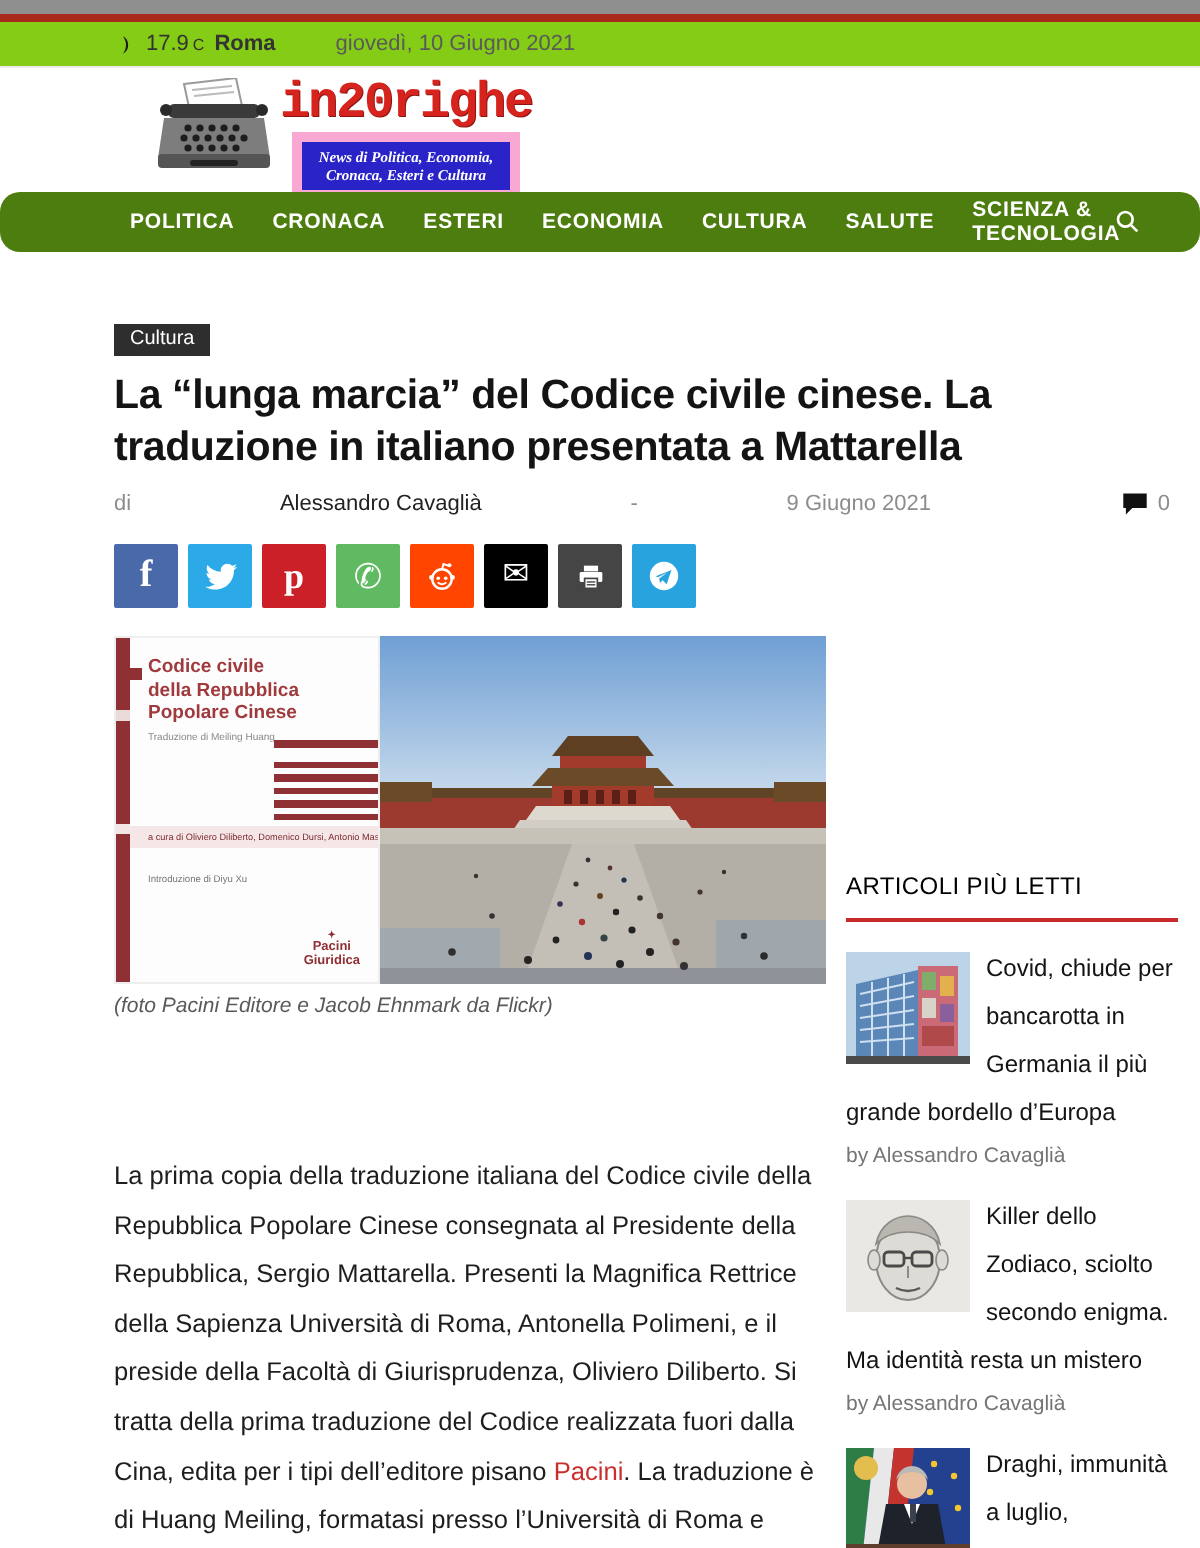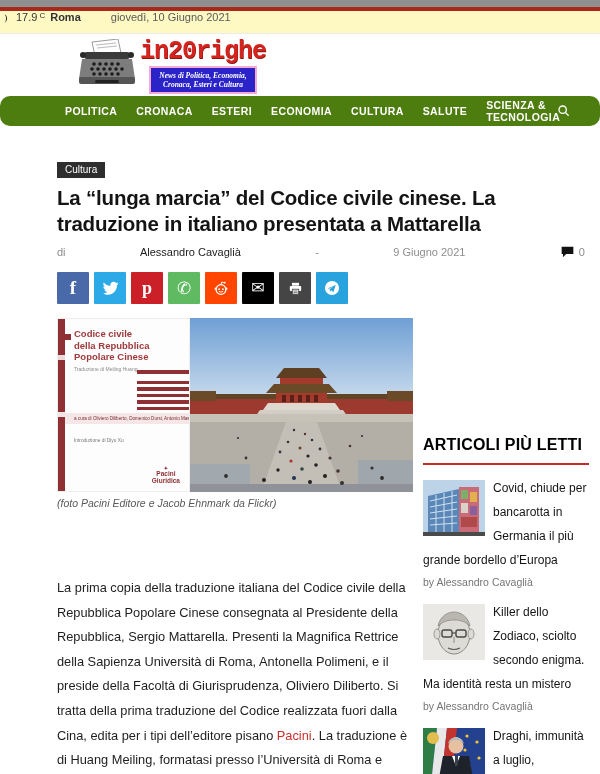--- a/index.html
+++ b/index.html
@@ -4,39 +4,39 @@
 <style>
   * { margin:0; padding:0; box-sizing:border-box; }
   html,body { width:600px; height:774px; background:#fff; overflow:hidden;
     font-family:"Liberation Sans", sans-serif; position:relative; }
 
   
   .strip-gray { position:absolute; left:0; top:0; width:600px; height:7px; background:#8f8f8f; }
   .strip-red  { position:absolute; left:0; top:7px; width:600px; height:4px; background:#a8281c; }
 
   
-  .topbar { position:absolute; left:0; top:11px; width:600px; height:23px; background:#fef9c3;
-    border-bottom:1px solid #ececec; display:flex; 
+  .topbar { position:absolute; left:0; top:11px; width:600px; height:23px; background:#84cc16;
+    border-bottom:1px solid #ececec; display:flex; align-items:center; padding-left:57px;
     font-size:11px; color:#555; }
   .topbar .moon { display:inline-flex; margin-right:5px; }
   .topbar .temp { color:#333; }
   .topbar sup { font-size:8px; color:#333; margin:0 2px 0 2px; }
   .topbar .loc { font-weight:bold; color:#333; margin-left:3px; }
   .topbar .date { margin-left:30px; color:#5a5a5a; }
 
   
   .header { position:absolute; left:0; top:34px; width:600px; height:62px; background:#fff; }
   .logo { position:absolute; left:78px; top:5px; display:flex; align-items:flex-start; cursor:pointer; }
   .logo .tw { margin-right:4px; }
   .logo-text { display:flex; flex-direction:column; align-items:center; }
   .site-title { font-family:"Liberation Mono", monospace; font-weight:bold; font-size:25px;
     color:#d6231d; letter-spacing:-1px; line-height:26px; text-shadow:0.5px 0.5px 0 #8c1511; }
   .tagline { margin-top:1px; background:#2a23c8; color:#fff; font-family:"Liberation Serif", serif;
     font-style:italic; font-weight:bold; font-size:7.5px; line-height:9px; padding:3px 8px;
-    text-align:center; border:2px solid #f9a8d4; }
+    text-align:center; border:5px solid #f9a8d4; }
 
   
   .nav { position:absolute; left:0; top:96px; width:600px; height:30px; background:#4d7c0f;border-radius:10px; }
   .nav-items { position:absolute; left:65px; top:0; height:30px; display:flex; align-items:center; }
   .nav-items a { color:#fff; font-size:10.5px; font-weight:bold; letter-spacing:.4px;
     text-decoration:none; margin-right:19px; cursor:pointer; }
   .nav-search { position:absolute; right:28px; top:7px; cursor:pointer; }
 
   
   .article-head { position:absolute; left:57px; top:159px; width:528px; }
@@ -88,21 +88,21 @@
     line-height:6.5px; font-weight:bold; color:#8f3034; }
   .cover-pub .orn { font-size:5px; line-height:5px; }
 
   
   .body-text { position:absolute; left:57px; top:576px; width:358px; font-size:12.8px;
     line-height:24.6px; color:#1e1e1e; }
   .body-text a { color:#c9302c; text-decoration:none; cursor:pointer; }
 
   
   .sidebar { position:absolute; left:423px; top:436px; width:166px; }
-  .sb-heading { font-size:16px; font-weight:bold; color:#000; letter-spacing:.2px;
+  .sb-heading { font-size:12px; font-weight:normal; color:#000; letter-spacing:.2px;
     padding-bottom:9px; border-bottom:2px solid #c62b29; }
   .sb-list { margin-top:11px; }
   .sb-item { clear:both; overflow:visible; margin-bottom:3px; }
   .sb-item::after { content:""; display:block; clear:both; }
   .sb-thumb { float:left; width:62px; height:56px; margin:4px 8px 4px 0; cursor:pointer;
     display:block; overflow:hidden; }
   .sb-title { font-size:12px; line-height:24px; color:#141414; text-decoration:none; cursor:pointer; }
   .sb-author { font-size:10.5px; color:#757575; line-height:15px; margin:3px 0 7px; }
 
   svg { display:block; }

